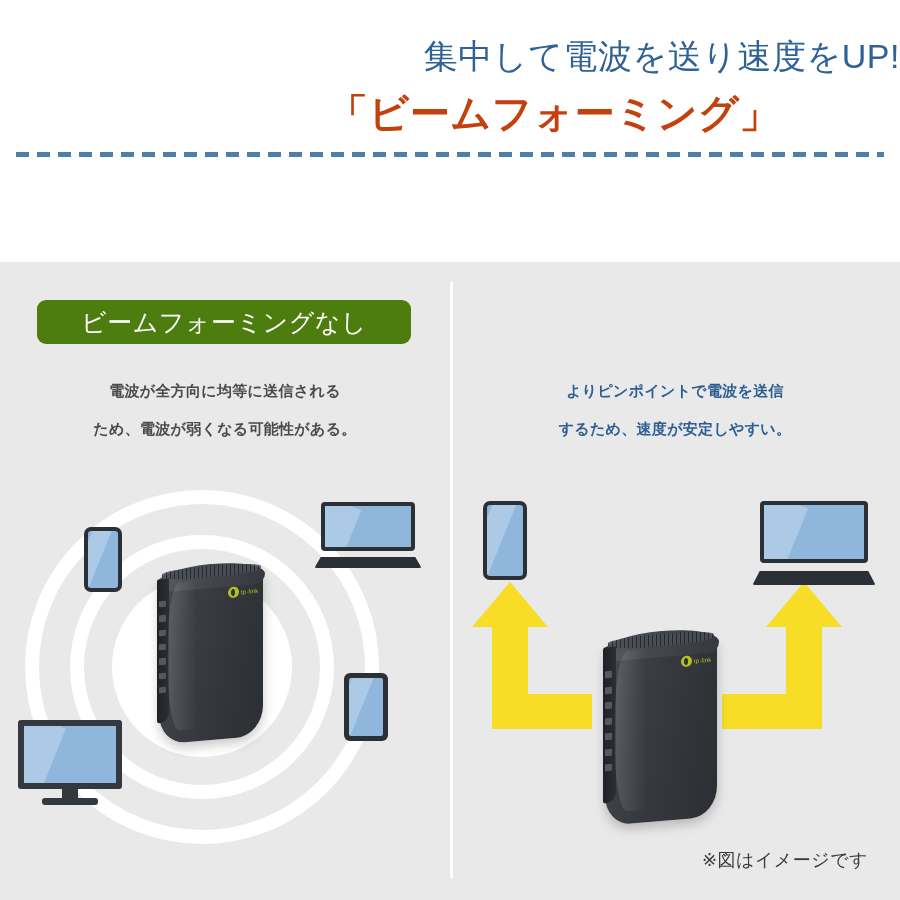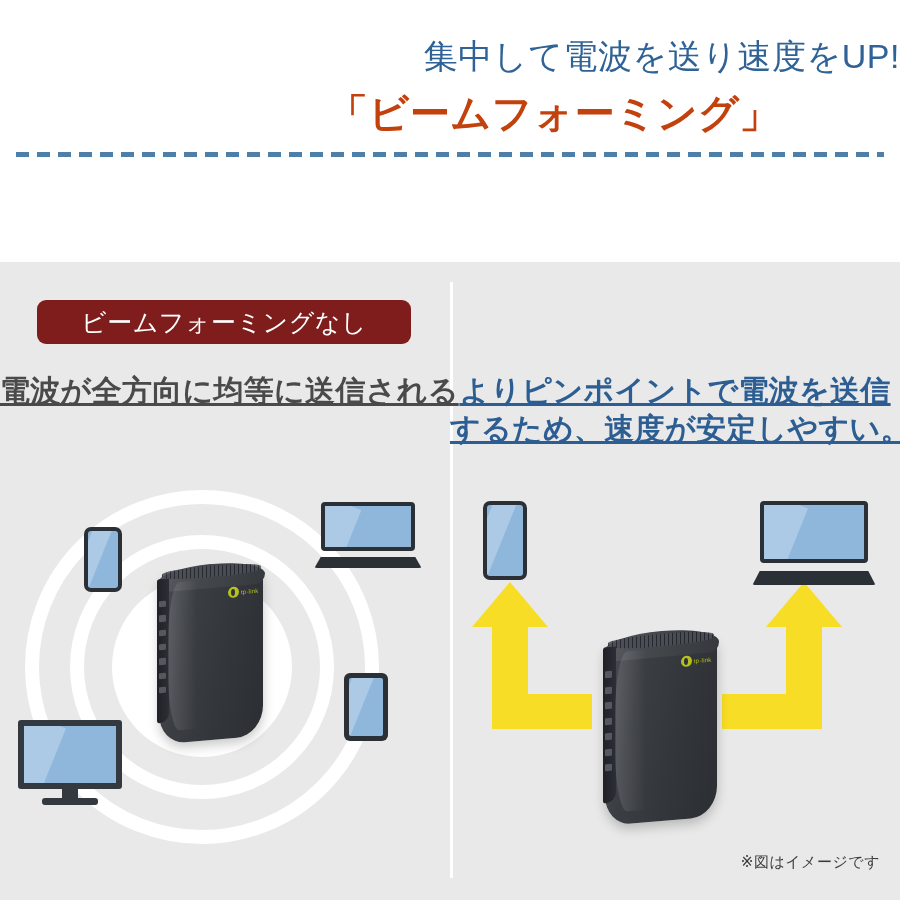--- a/index.html
+++ b/index.html
@@ -66,30 +66,29 @@
   .badge {
     position:absolute; top:38px; height:44px;
     border-radius:9px;
     color:#ffffff;
     font-size:25px; line-height:44px;
     text-align:center;
     letter-spacing:0.5px;
     white-space:nowrap;
     padding:0 16px;
   }
-  .badge.grey { left:37px; background:#7f1d1d; width:374px; }
+  .badge.grey { left:37px; background:#4d7c0f; width:374px; }
   .badge.blue { left:34px; background:#2d5e93; width:382px; }
 
   .desc {
     position:absolute; width:450px; left:0;
     text-align:center;
-    font-size:30px; line-height:38px;
+    font-size:15px; line-height:38px;
     font-weight:bold;
     letter-spacing:0.3px;
-    text-decoration:underline;
   }
   .desc.grey { color:#4a4a4a; top:110px; }
   .desc.blue { color:#2d5e93; top:110px; }
   .desc div { white-space:nowrap; }
 
   
   .stage { position:absolute; left:0; top:210px; width:450px; height:428px; }
 
   
   .ring {
@@ -216,22 +215,22 @@
   .monitor .foot {
     position:absolute; left:23%; top:89%; width:54%; height:8%;
     background:#34383f; border-radius:3px;
   }
 
   
   .arrow { position:absolute; }
   .arrow svg { display:block; width:100%; height:100%; }
 
   .note {
-    position:absolute; right:20px; bottom:28px;
-    font-size:15px; color:#3b3b3b; letter-spacing:.5px;
+    position:absolute; right:32px; bottom:28px;
+    font-size:18px; color:#3b3b3b; letter-spacing:.5px;
     white-space:nowrap;
   }
 </style>
 </head>
 <body>
 
 <div id="page">
 
   <div class="header">
     <div class="title-line1">集中して電波を送り速度をUP!</div>
@@ -239,20 +238,21 @@
     <div class="dashed-rule"></div>
   </div>
 
   <div class="panels">
     <div class="divider"></div>
 
     <div class="panel left">
       <div class="badge grey">ビームフォーミングなし</div>
       <div class="desc grey">
         <div>電波が全方向に均等に送信される</div>
+        <div>ため、電波が弱くなる可能性がある。</div>
       </div>
 
       <div class="stage">
 
         <div class="ring r-outer"></div>
         <div class="ring r-mid"></div>
         <div class="disc"></div>
 
         <div class="router" style="left:145px; top:88px; width:130px; height:185px;">
           <div class="body">

